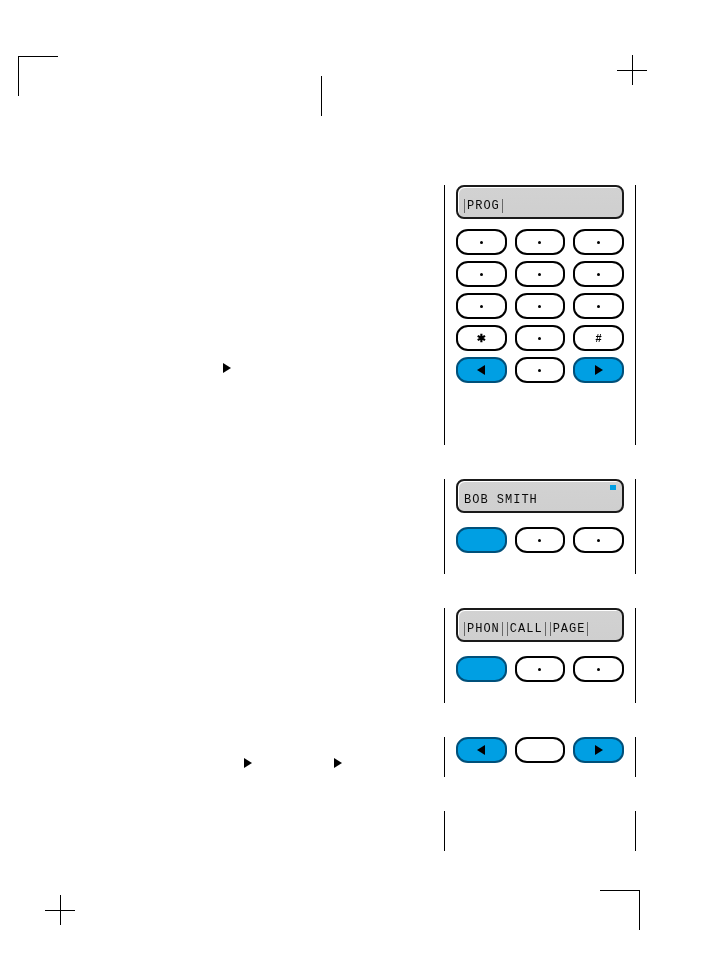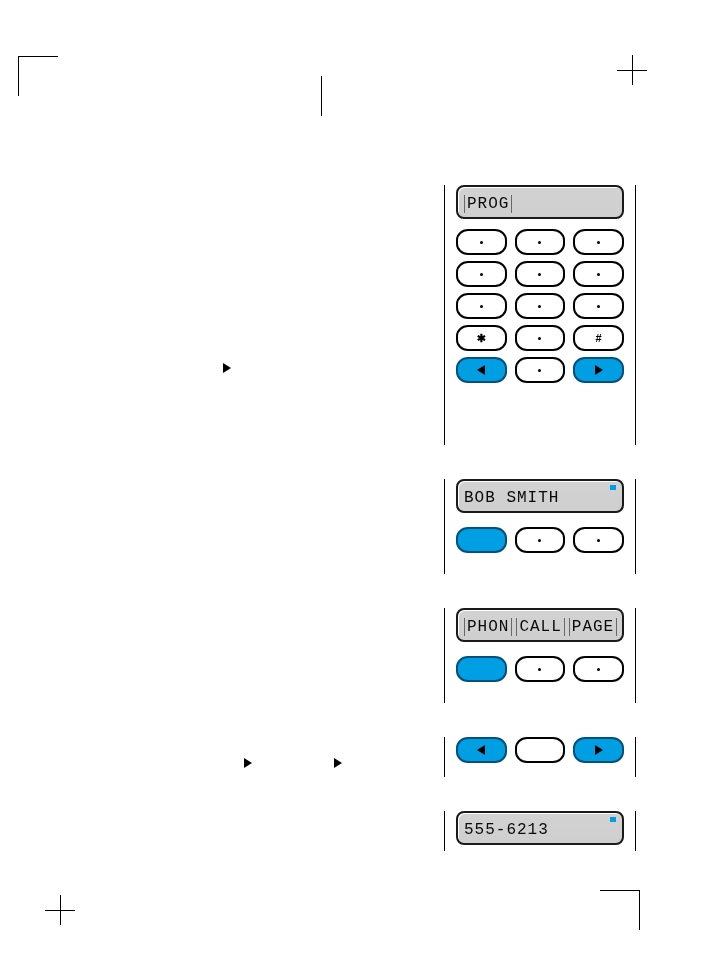--- a/index.html
+++ b/index.html
@@ -70,21 +70,21 @@
     height: 30px;
     position: relative;
     box-shadow: inset 1px 1px 0 #fff;
     overflow: hidden;
   }
   .lcd-text {
     position:absolute;
     left:6px;
     bottom:4px;
     font-family: "Courier New", monospace;
-    font-size: 16px;
+    font-size: 12px;
     letter-spacing: 1px;
     color:#0a0a0a;
     white-space: nowrap;
   }
   .lcd-text .seg {
     display:inline-block;
     border-left:1px solid rgba(0,0,0,.5);
     border-right:1px solid rgba(0,0,0,.5);
     padding:0 2px;
     margin-right:4px;
@@ -243,19 +243,15 @@
     <div class="row3" style="margin-top:4px;">
       <div class="key blue arrow-left"></div>
       <div class="key"></div>
       <div class="key blue arrow-right"></div>
     </div>
   </div>
 
 
   <div class="device" style="height:40px; margin-bottom:0;">
     <div class="brackets"></div>
-    <div class="lcd">
-      <span class="lcd-text">555-6213</span>
-      <span class="dot"></span>
-    </div>
   </div>
 
 </div>
 
 </body></html>

